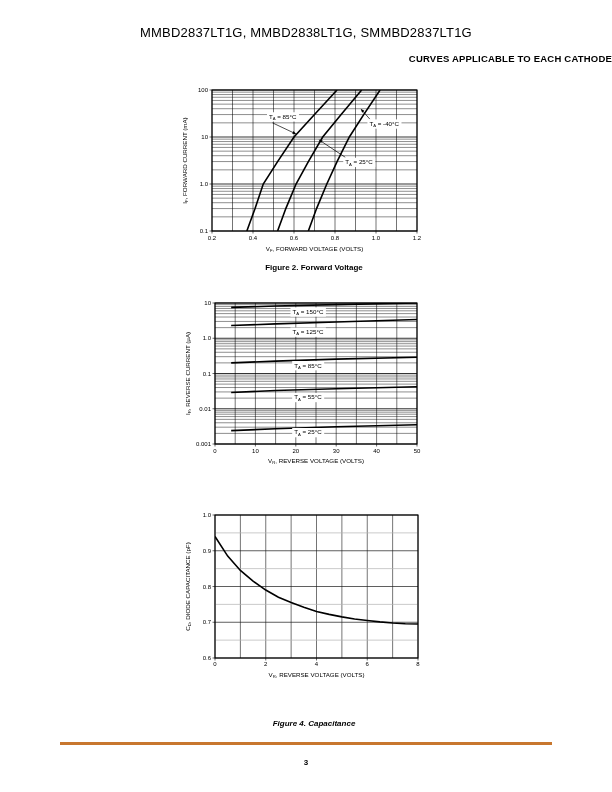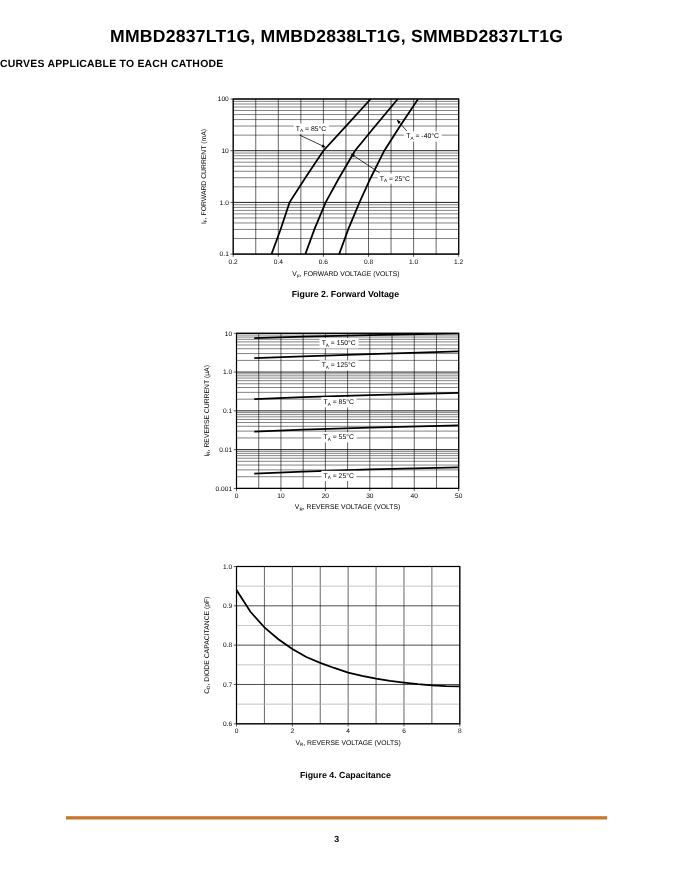--- a/index.html
+++ b/index.html
@@ -1,32 +1,32 @@
 <!DOCTYPE html>
 <html><head>
 <meta charset="utf-8">
 <style>
   html,body{margin:0;padding:0;background:#888;}
   .page{
     position:relative;width:612px;height:792px;margin:0 auto;background:#ffffff;
     font-family:"Liberation Sans",sans-serif;color:#000;overflow:hidden;
   }
   .doc-title{position:absolute;top:25px;left:0;width:612px;text-align:center;
-    font-size:16px;font-weight:bold;letter-spacing:0.2px;}
-  .doc-subtitle{position:absolute;top:53px;left:0;width:612px;text-align:left;
+    font-size:13px;font-weight:normal;letter-spacing:0.2px;}
+  .doc-subtitle{position:absolute;top:53px;left:0;width:612px;text-align:right;
     font-size:9.5px;font-weight:bold;letter-spacing:0.2px;}
   svg.chart{position:absolute;display:block;}
   #fig-0{left:150px;top:80px;}
   #fig-1{left:150px;top:295px;}
   #fig-2{left:150px;top:507px;}
   .caption{position:absolute;left:164px;width:300px;text-align:center;
     font-size:8px;font-weight:bold;}
   #cap-0{top:263px;}
   #cap-1{top:479px;}
-  #cap-2{top:700px;}
+  #cap-2{top:719px;font-style:italic;}
   .footer-rule{position:absolute;left:60px;top:742px;width:492px;height:2.5px;background:#c8772e;}
   .footer-link{position:absolute;left:206px;top:747px;width:200px;text-align:center;
     font-size:8.5px;font-weight:bold;color:#0000cc;text-decoration:underline;cursor:pointer;}
   .footer-page{position:absolute;left:206px;top:758px;width:200px;text-align:center;
     font-size:8px;font-weight:bold;color:#000;}
 </style>
 </head>
 <body>
 
 <div class="page">

